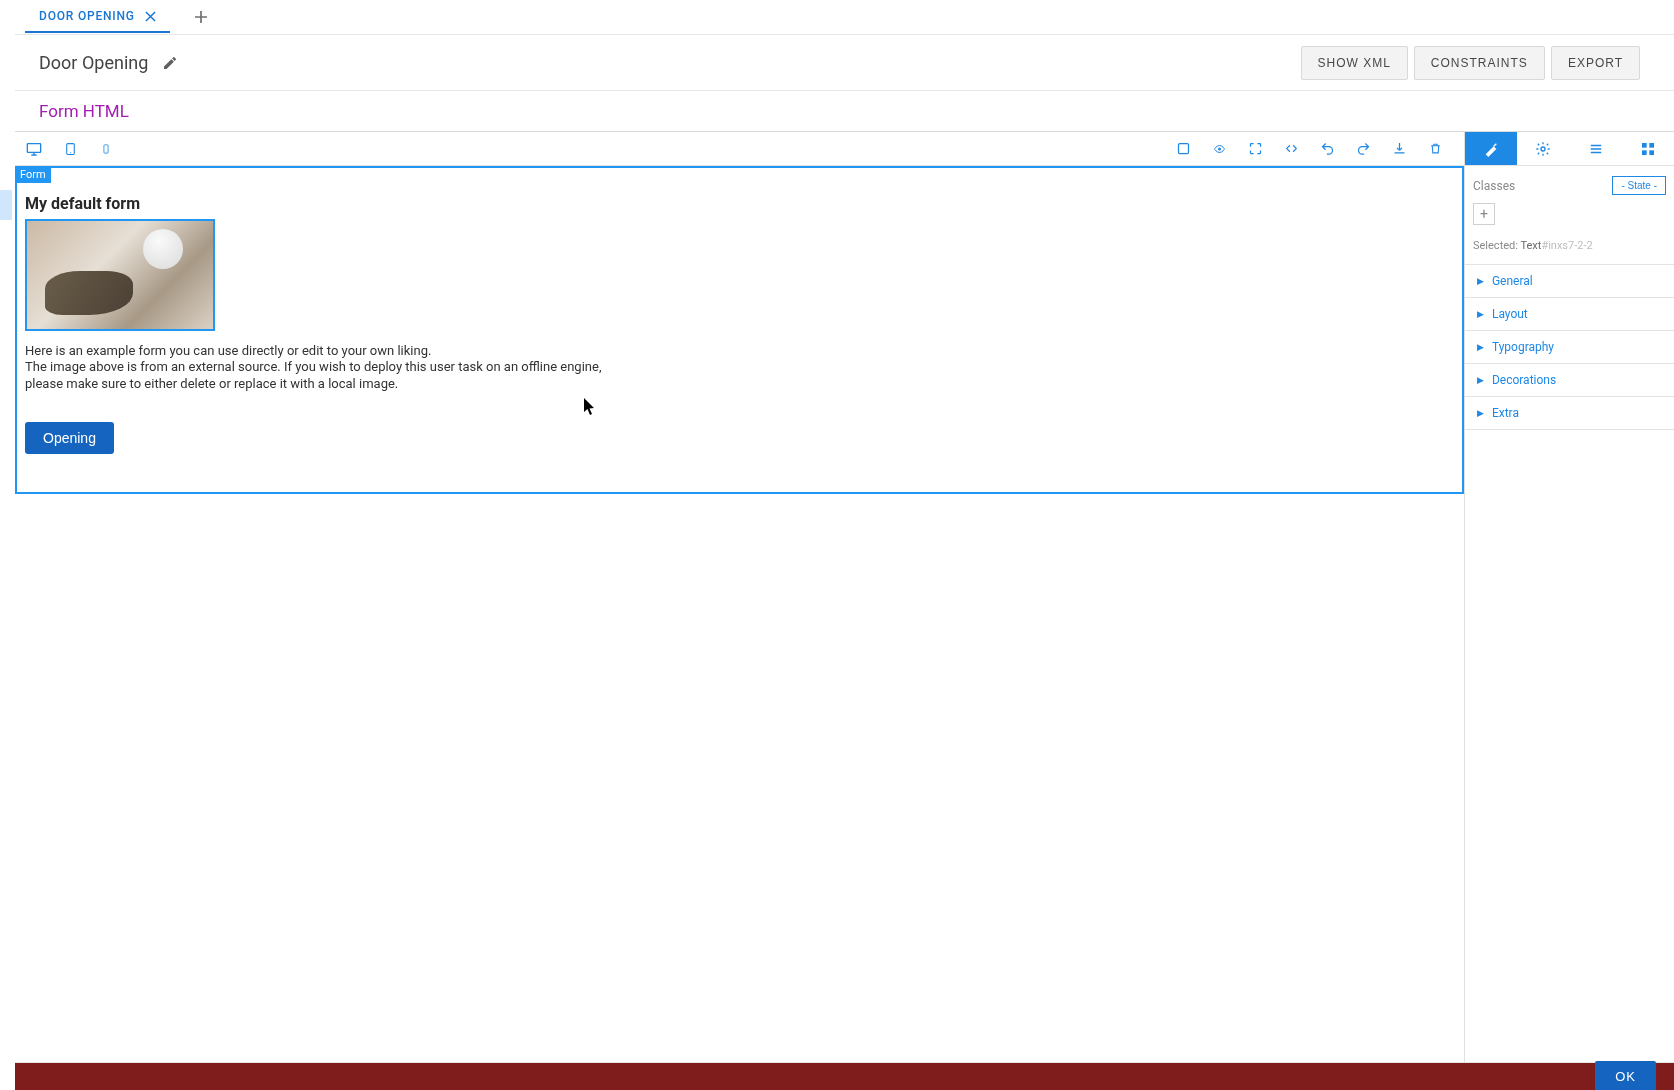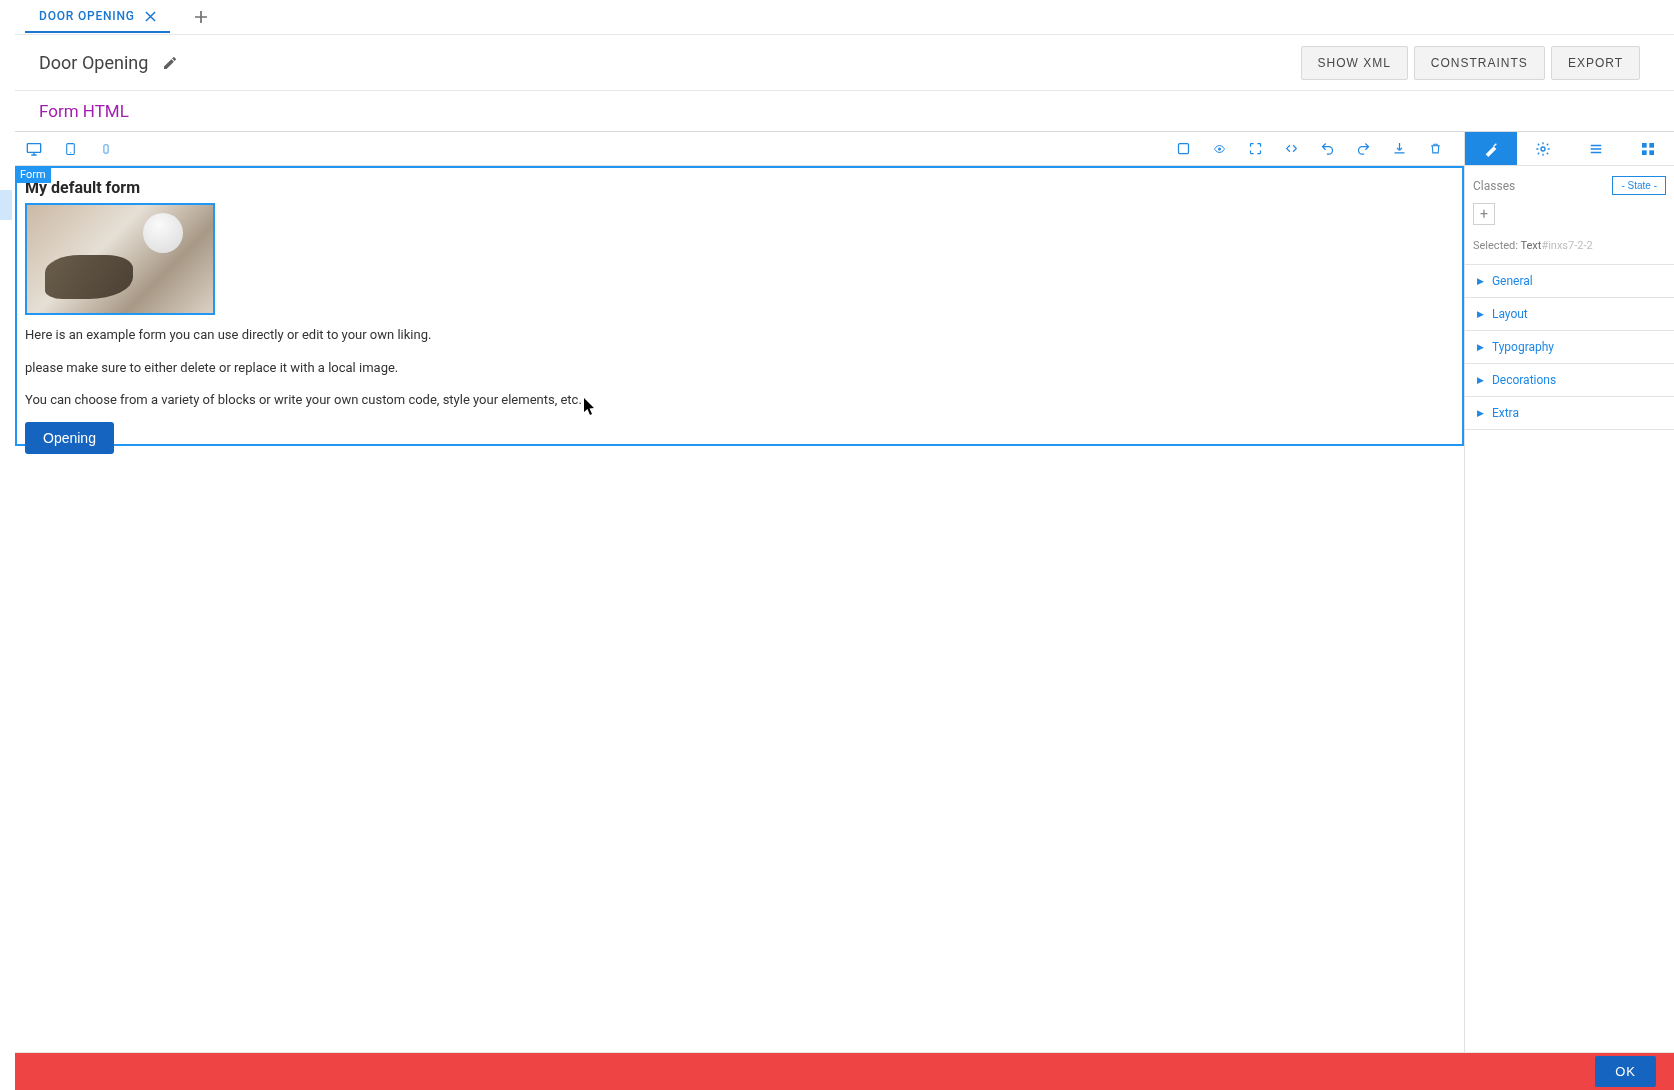--- a/index.html
+++ b/index.html
@@ -27,21 +27,21 @@
 
 .editor-area { display: flex; flex: 1; margin-left: 15px; }
 .editor-left { flex: 1; display: flex; flex-direction: column; border-right: 0; }
 .device-toolbar { display: flex; align-items: center; height: 34px; border-bottom: 1px solid #e3e3e3; padding: 0 8px; }
 .device-icons { display: flex; gap: 14px; align-items: center; }
 .device-icons span, .toolbar-right span { color: #1e88e5; cursor: pointer; display: inline-flex; align-items: center; justify-content: center; width: 22px; height: 22px; }
 .toolbar-spacer { flex: 1; }
 .toolbar-right { display: flex; gap: 14px; align-items: center; padding-right: 10px; }
 
 
-.canvas { flex: 1; background: #fff; position: relative; border: 2px solid #2196f3; margin: 0; padding: 6px 8px; height: 280px; flex: none; }
+.canvas { flex: 1; background: #fff; position: relative; border: 2px solid #2196f3; margin: 0; padding: 22px 8px; height: 328px; flex: none; }
 .canvas-below { flex: 1; background: #fff; }
 .form-label { position: absolute; left: -2px; top: -2px; background: #2196f3; color: #fff; font-size: 11px; padding: 2px 5px; }
 .form-heading { font-size: 16px; font-weight: 700; color: #282828; margin: 4px 0 6px 0; }
 .placeholder-img { width: 190px; height: 112px; border: 2px solid #2196f3; background: linear-gradient(135deg, #cbb9a5 0%, #e6dfd5 40%, #a89986 70%, #dbd1c5 100%); position: relative; overflow: hidden; margin-bottom: 12px; }
 .placeholder-img::before { content: ""; position: absolute; top: 8px; right: 30px; width: 40px; height: 40px; background: radial-gradient(circle at 40% 30%, #fafafa, #dadada); border-radius: 50%; }
 .placeholder-img::after { content: ""; position: absolute; bottom: 14px; left: 18px; width: 88px; height: 44px; background: linear-gradient(120deg, #6a5d4a, #4a4034); border-radius: 40% 30% 50% 20%; }
 .form-text { font-size: 13px; color: #333; line-height: 1.25; }
 .submit-btn { margin-top: 14px; background: #1565c0; color: #fff; border: none; padding: 8px 18px; font-size: 14px; border-radius: 3px; cursor: pointer; }
 
 
@@ -55,21 +55,21 @@
 .plus-chip { display: inline-flex; align-items: center; justify-content: center; width: 22px; height: 22px; border: 1px solid #d0d0d0; color: #8a8a8a; margin: 0 8px 8px; cursor: pointer; font-size: 14px; }
 .selected-row { padding: 6px 8px 12px; font-size: 11px; color: #8a8a8a; }
 .selected-row .sel-label { color: #8a8a8a; }
 .selected-row .sel-value { color: #6a6a6a; }
 .selected-row .sel-id { color: #bdbdbd; }
 .accordion { border-top: 1px solid #e3e3e3; }
 .acc-item { padding: 9px 12px; border-bottom: 1px solid #e3e3e3; font-size: 12px; color: #1e88e5; cursor: pointer; display: flex; align-items: center; gap: 8px; }
 .acc-caret { color: #1e88e5; font-size: 9px; }
 
 
-.footer-bar { height: 38px; background: #ef4444; display: flex; align-items: center; justify-content: flex-end; padding: 0 18px; margin-left: 15px; border-top: 1px solid #e6e6e6; }
+.footer-bar { height: 28px; background: #7f1d1d; display: flex; align-items: center; justify-content: flex-end; padding: 0 18px; margin-left: 15px; border-top: 1px solid #e6e6e6; }
 .ok-btn { background: #1565c0; color: #fff; border: none; padding: 8px 20px; font-size: 13px; border-radius: 2px; cursor: pointer; letter-spacing: 1px; }
 
 
 .cursor { position: absolute; left: 583px; top: 398px; width: 0; height: 0; pointer-events: none; }
 .cursor svg { width: 14px; height: 18px; }
 
 
 svg { display: block; }
 </style>
 </head>
@@ -181,24 +181,23 @@
           </span>
         </div>
       </div>
 
       <div class="canvas">
         <div class="form-label">Form</div>
         <div class="form-heading">My default form</div>
         <div class="placeholder-img"></div>
         <div class="form-text">
           <span>Here is an example form you can use directly or edit to your own liking.</span><br>
-          <br>
+          <span>The image above is from an external source. If you wish to deploy this user task on an offline engine,</span><br>
           <span>please make sure to either delete or replace it with a local image.</span><br>
           <br>
-          <span>You can choose from a variety of blocks or write your own custom code, style your elements, etc.</span>
         </div>
         <button class="submit-btn">Opening</button>
       </div>
       <div class="canvas-below"></div>
     </div>
 
     <div class="right-panel">
       <div class="rp-toolbar">
         <span class="active">
           <svg width="16" height="16" viewBox="0 0 24 24">

